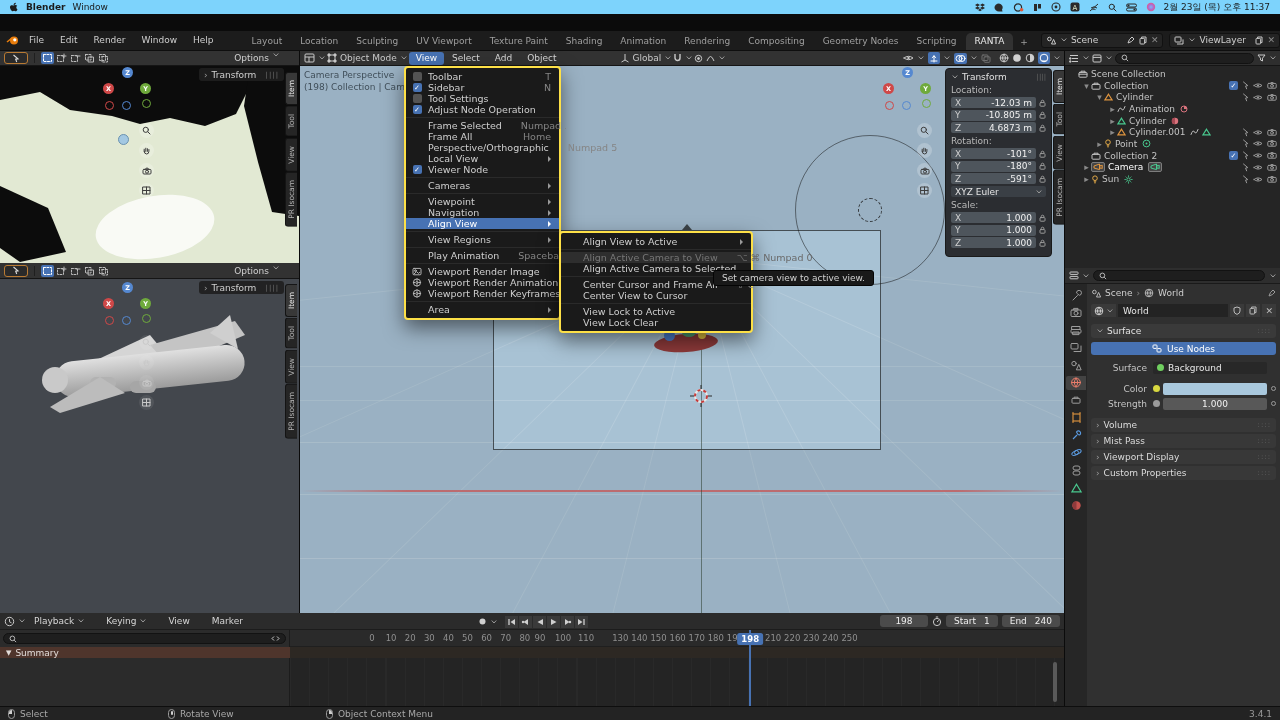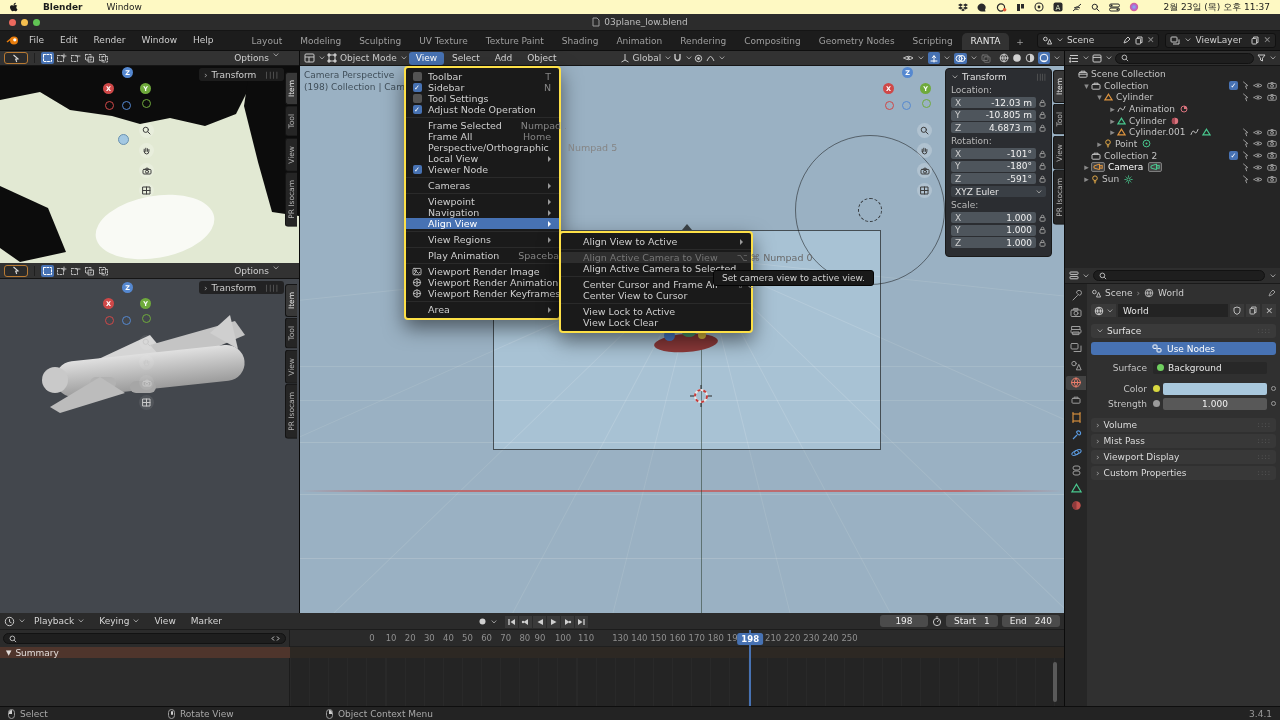--- a/index.html
+++ b/index.html
@@ -1,21 +1,21 @@
 <!DOCTYPE html>
 <html><head>
 <meta charset="utf-8">
 <style>
 *{margin:0;padding:0;box-sizing:border-box}
 body{background:#000;font-family:"DejaVu Sans","Liberation Sans",sans-serif}
 #root{position:relative;width:1280px;height:720px;background:#0b0b0b;overflow:hidden;font-size:9px;color:#c8c8c8}
 .abs{position:absolute}
 svg{display:block}
 
-#macbar{left:0;top:0;width:1280px;height:14px;background:#fef9c3;display:flex;align-items:center;padding:0 10px;color:#1b1b1b;gap:24px;font-size:9px}
+#macbar{left:0;top:0;width:1280px;height:14px;background:#7dd3fc;display:flex;align-items:center;padding:0 10px;color:#1b1b1b;gap:7px;font-size:9px}
 #macbar .apple{font-weight:700;font-size:10px;line-height:10px}
 #macbar .appname{font-weight:700}
 #mac-status{margin-left:auto;display:flex;align-items:center;gap:9px}
 .mac-ic{display:inline-flex;align-items:center;justify-content:center;color:#2a2a2a;height:11px}
 
 #titlebar{left:0;top:14px;width:1280px;height:17px;background:#2c2c2c;display:flex;align-items:center;justify-content:center;color:#bdbdbd;border-bottom:1px solid #151515}
 .tlights{position:absolute;left:9px;top:5px;display:flex;gap:5px}
 .tlight{width:7px;height:7px;border-radius:50%}
 #titlebar .doc{color:#9a9a9a;margin-right:4px;display:inline-flex}
 #titlebar .ttl{display:flex;align-items:center}
@@ -246,56 +246,41 @@
                 <stop offset="100%" stop-color="#e05a8a"></stop>
               </radialGradient>
             </defs>
             <circle cx="5" cy="5" r="4.2" fill="url(#sg)"></circle>
           </svg>
         </span>
       </span>
     <span id="mac-clock">2월 23일 (목) 오후 11:37</span>
   </div>
 
-  <div id="titlebar" class="abs">
-    <span class="tlights">
-      <span class="tlight" style="background:#ec6a5e"></span>
-      <span class="tlight" style="background:#f5bf4f"></span>
-      <span class="tlight" style="background:#61c554"></span>
-    </span>
-    <span class="ttl">
-      <span class="doc">
-          <svg width="8" height="10" viewBox="0 0 8 10" fill="none" stroke="currentColor" stroke-width="1">
-            <path d="M1 1 H5 L7 3 V9 H1 Z"></path>
-          </svg>
-        </span>
-      <span>03plane_low.blend</span>
-    </span>
-  </div>
 
   <div id="topbar" class="abs">
     <div id="topbar-left">
       <span class="ic">
           <svg width="14" height="11" viewBox="0 0 14 11">
             <circle cx="8" cy="5.5" r="4" fill="#e87d0d"></circle>
             <circle cx="8.8" cy="4.8" r="1.6" fill="#fff"></circle>
             <path d="M1 7 L6 3" stroke="#e87d0d" stroke-width="1.6"></path>
           </svg>
         </span>
     <span class="tb-menu">File</span>
         <span class="tb-menu">Edit</span>
         <span class="tb-menu">Render</span>
         <span class="tb-menu">Window</span>
         <span class="tb-menu">Help</span>
       </div>
     <div id="workspace-tabs">
         <span class="ws-tab">Layout</span>
-        <span class="ws-tab">Modeling</span>
+        <span class="ws-tab">Location</span>
         <span class="ws-tab">Sculpting</span>
-        <span class="ws-tab">UV Texture</span>
+        <span class="ws-tab">UV Viewport</span>
         <span class="ws-tab">Texture Paint</span>
         <span class="ws-tab">Shading</span>
         <span class="ws-tab">Animation</span>
         <span class="ws-tab">Rendering</span>
         <span class="ws-tab">Compositing</span>
         <span class="ws-tab">Geometry Nodes</span>
         <span class="ws-tab">Scripting</span>
         <span class="ws-tab active">RANTA</span>
         <span class="ws-add">+</span>
       </div>
@@ -1501,21 +1486,21 @@
               <circle cx="5.5" cy="5.5" r="4.2"></circle>
               <path d="M5.5 3 V5.8 L7.5 6.8"></path>
             </svg>
           </span>
           <span class="cv">
             <svg width="6" height="4" viewBox="0 0 6 4" fill="none" stroke="currentColor" stroke-width="1" stroke-linecap="round" stroke-linejoin="round">
               <path d="M1 .8 L3 3 L5 .8"></path>
             </svg>
           </span>
         </span>
-      <span id="tl-menus" style="display:flex;gap:1px">
+      <span id="tl-menus" style="display:flex;gap:8px">
           <span class="hm" style="display: inline-flex; gap: 3px; align-items: center;">Playback<span class="cv">
               <svg width="6" height="4" viewBox="0 0 6 4" fill="none" stroke="currentColor" stroke-width="1" stroke-linecap="round" stroke-linejoin="round">
                 <path d="M1 .8 L3 3 L5 .8"></path>
               </svg>
             </span></span>
           <span class="hm" style="display: inline-flex; gap: 3px; align-items: center;">Keying<span class="cv">
               <svg width="6" height="4" viewBox="0 0 6 4" fill="none" stroke="currentColor" stroke-width="1" stroke-linecap="round" stroke-linejoin="round">
                 <path d="M1 .8 L3 3 L5 .8"></path>
               </svg>
             </span></span>

